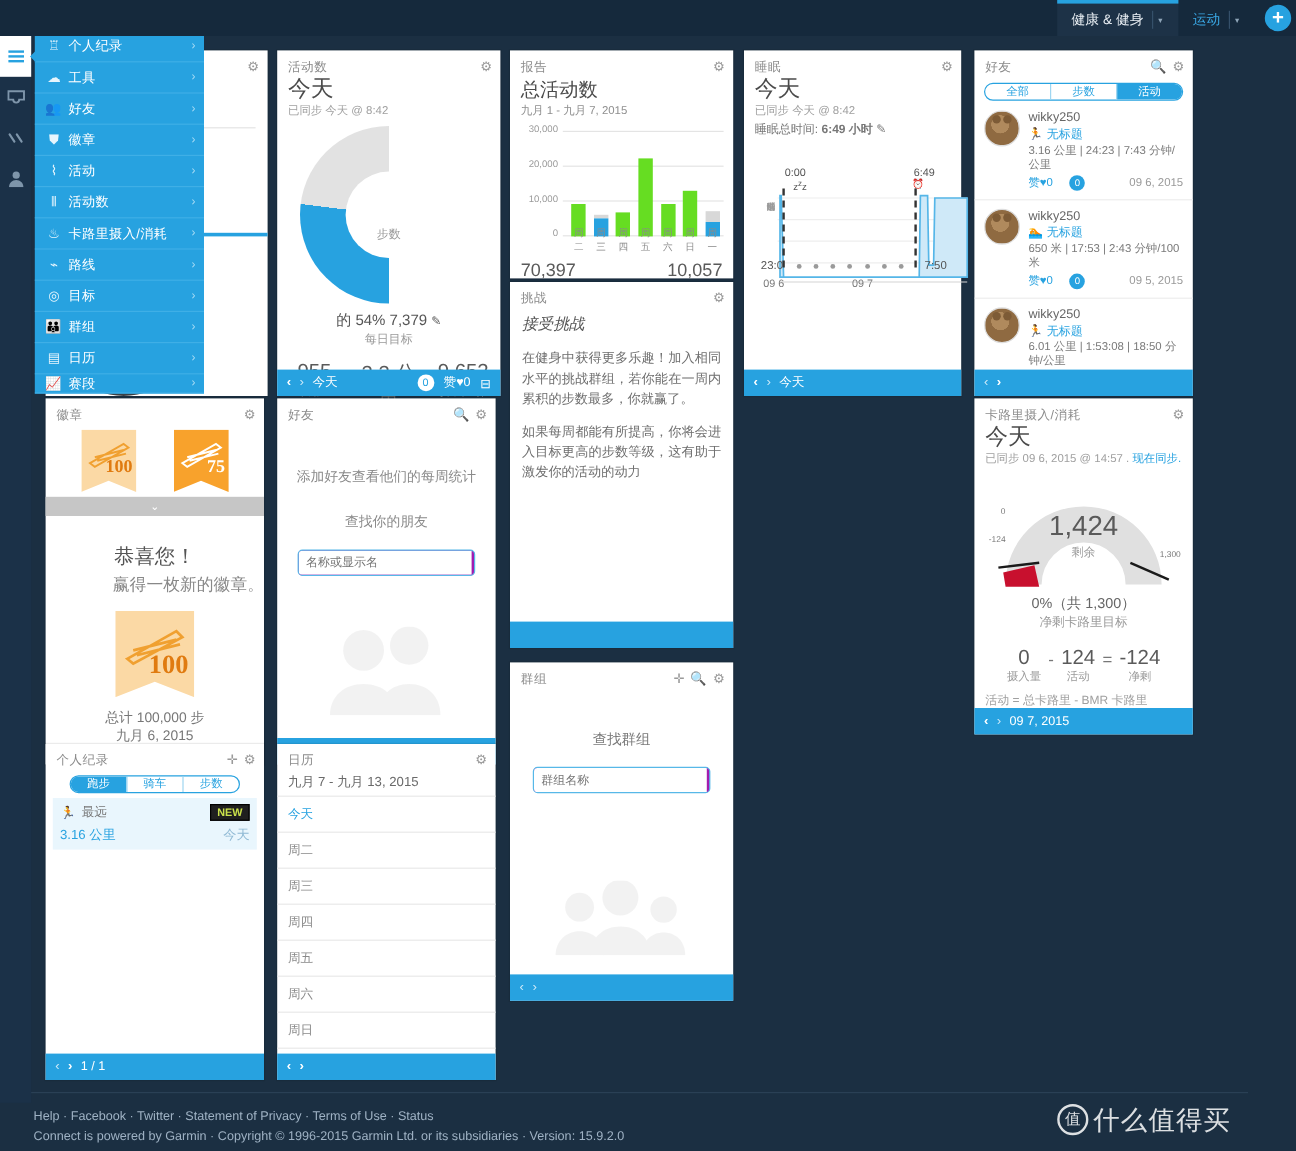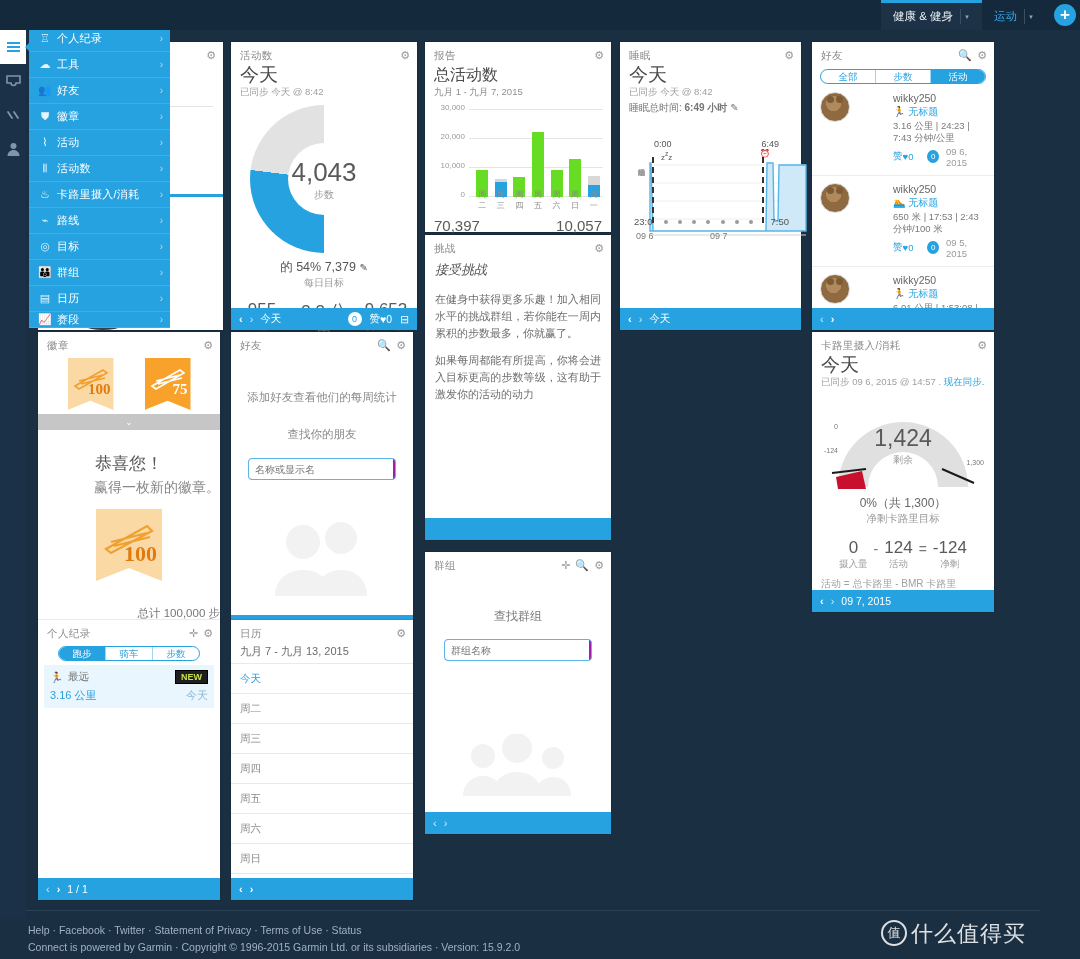--- a/index.html
+++ b/index.html
@@ -68,21 +68,21 @@
   .tot{flex:1;}
   .tot .n{font-size:15px;color:#5a5a5a;}
   .tot .l{font-size:9.5px;color:#9a9a9a;}
   
   .sleepchart{position:relative;margin:8px 6px 0 6px;height:120px;}
   
   .seg{display:flex;margin:5px 8px 0;border:1px solid #27a2e0;border-radius:11px;overflow:hidden;height:15px;}
   .seg div{flex:1;text-align:center;font-size:9.5px;line-height:13px;color:#27a2e0;border-right:1px solid #9fd6f1;}
   .seg div:last-child{border-right:none;}
   .seg div.on{background:#27a2e0;color:#fff;}
-  .frow{display:flex;padding:7px 8px;border-bottom:1px solid #ededed;gap:36px;}
+  .frow{display:flex;padding:7px 8px;border-bottom:1px solid #ededed;}
   .av{width:30px;height:30px;border-radius:50%;background:radial-gradient(circle at 45% 38%, #b08a5d 0 32%, #8f6a41 33% 100%);border:1px solid #ddd;flex:none;position:relative;overflow:hidden;}
   .av:before{content:"";position:absolute;left:6px;top:3px;width:7px;height:7px;border-radius:50%;background:#7d5b36;}
   .av:after{content:"";position:absolute;right:6px;top:3px;width:7px;height:7px;border-radius:50%;background:#7d5b36;}
   .fmeta{margin-left:7px;flex:1;min-width:0;}
   .fname{font-size:10.5px;color:#666;}
   .ftitle{font-size:10px;color:#27a2e0;margin:1px 0;}
   .fstats{font-size:9.5px;color:#7a7a7a;line-height:1.25;}
   .fbot{display:flex;align-items:center;margin-top:2px;font-size:9.5px;color:#27a2e0;}
   .bub{width:13px;height:13px;border-radius:50%;background:#27a2e0;color:#fff;font-size:8px;display:flex;align-items:center;justify-content:center;margin:0 7px 0 14px;}
   .fdate{margin-left:auto;color:#9a9a9a;}
@@ -239,21 +239,20 @@
   <div class="card" style="left:231px;top:12px;width:186px;height:288px;">
     <div class="card-head">
       <div class="card-title">活动数</div>
       <span class="head-ic">⚙</span>
     </div>
     <div class="big-day">今天</div>
     <div class="sync">已同步 今天 @ 8:42</div>
     <div class="donut">
       <div class="ring" style="background:conic-gradient(from 180deg,#27a2e0 0 97deg,#e2e2e2 97deg 180deg,transparent 180deg 360deg);"></div>
       <div class="hole"></div>
-      <div class="val">4,043</div>
       <div class="unit">步数</div>
     </div>
     <div class="goalline">
       <span>的 54% 7,379</span>
       <span style="font-size:10px;">✎</span>
     </div>
     <div class="goalsub">每日目标</div>
     <div class="stats3">
       <div class="stat">
         <div class="n">955</div>
@@ -486,21 +485,21 @@
     <div style="text-align:right;font-size:14px;color:#888;margin-top:4px;">赢得一枚新的徽章。</div>
     <div style="display:flex;justify-content:center;margin-top:12px;">
       <div class="badge" style="width:66px;height:72px;">
         <div class="bg" style="background:#fbd9a5;"></div>
         <svg class="wing" style="left:7px;top:14px;width:52px;height:32px;" viewBox="0 0 52 32">
             <path d="M3 26 L44 3 L49 8 L8 30 Z M8 19 L44 10 M11 23 L47 14" stroke="#f0a030" stroke-width="2.2" fill="none"></path>
           </svg>
         <div class="num" style="font-size:22px;right:5px;bottom:14px;">100</div>
       </div>
     </div>
-    <div style="text-align:right;font-size:11.5px;color:#777;margin-top:25px;">总计 100,000 步</div>
+    <div style="text-align:center;font-size:11.5px;color:#777;margin-top:10px;">总计 100,000 步</div>
     <div style="text-align:center;font-size:11.5px;color:#777;">九月 6, 2015</div>
   </div>
 
   <div class="card" style="left:231px;top:302px;width:182px;height:305px;">
     <div class="card-head">
       <div class="card-title">好友</div>
       <span class="head-ic">🔍</span>
       <span class="head-ic">⚙</span>
     </div>
     <div style="text-align:center;font-size:11.5px;color:#8a8a8a;margin-top:36px;">添加好友查看他们的每周统计</div>

